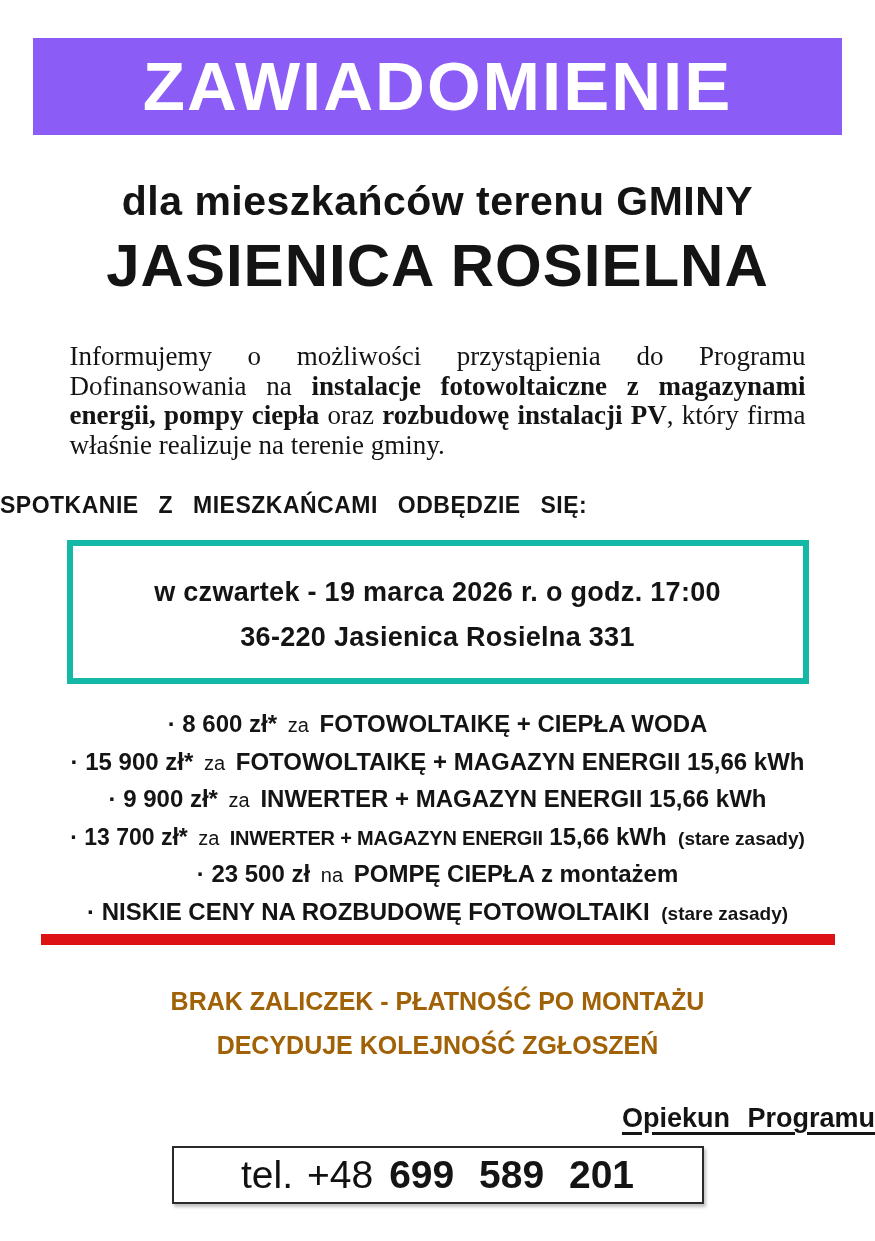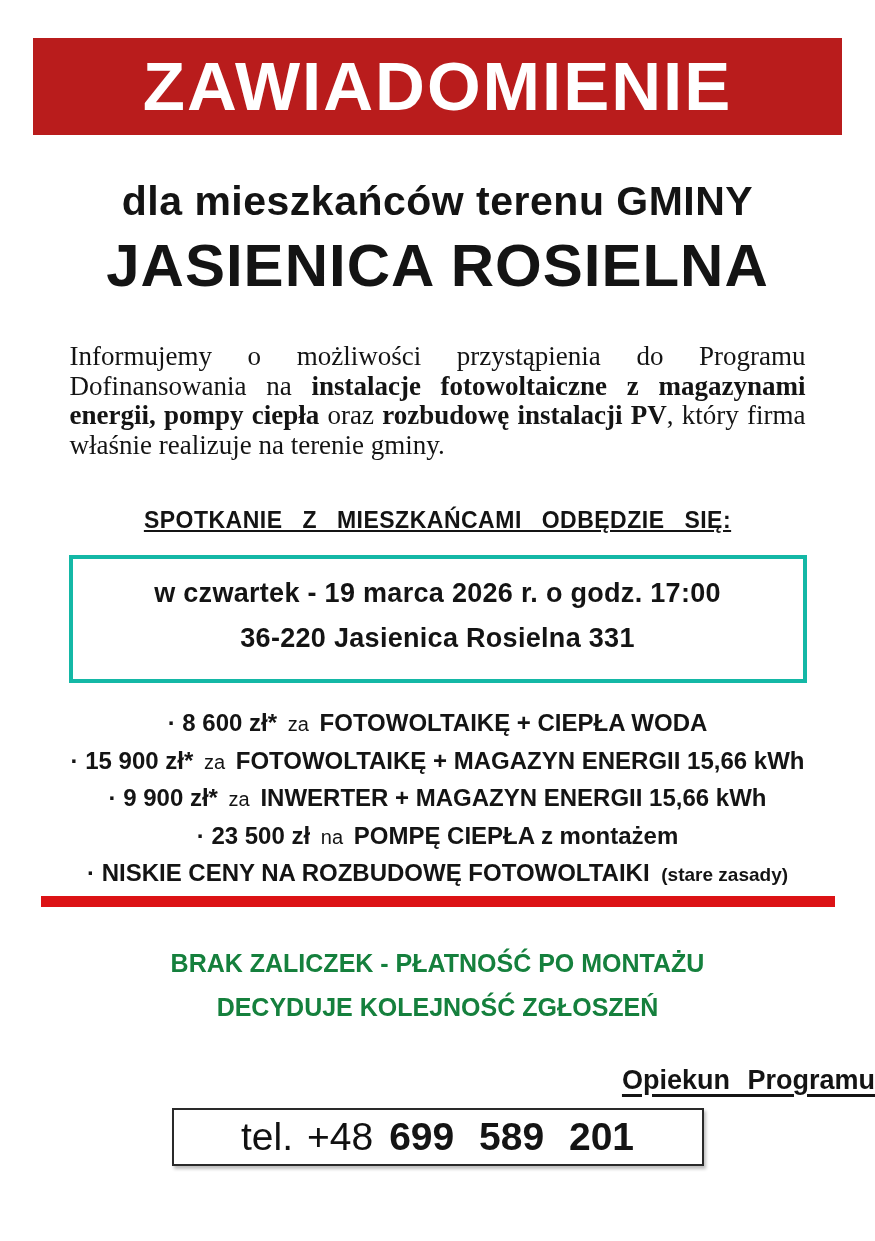--- a/index.html
+++ b/index.html
@@ -8,21 +8,21 @@
     width:875px;height:1241px;
     margin:0 auto;
     background:#ffffff;
     color:#141414;
     font-family:"Liberation Sans", sans-serif;
     overflow:hidden;
   }
   .banner{
     margin:38px 33px 0 33px;
     height:97px;
-    background:#b91c1c;
+    background:#8b5cf6;
     display:flex;align-items:flex-end;justify-content:center;
   }
   .banner-title{
     color:#ffffff;
     font-size:69px;
     font-weight:700;
     letter-spacing:2px;
     line-height:97px;
     white-space:nowrap;
   }
@@ -43,33 +43,32 @@
   .intro{
     width:736px;
     margin:42px auto 0 auto;
     font-family:"Liberation Serif", serif;
     font-size:27px;
     line-height:29.5px;
     text-align:justify;
   }
   .intro b{font-weight:700;}
   .meeting-heading{
-    margin-top:47px;
-    text-align:center;
+    margin-top:32px;
+    text-align:left;
     font-size:23px;
     font-weight:700;
     word-spacing:13px;
     letter-spacing:0.5px;
-    text-decoration:underline;
   }
   .meeting-box{
     width:730px;
     margin:21px auto 0 auto;
-    border:4px solid #14b8a6;
-    padding:12px 0 18px 0;
+    border:6px solid #14b8a6;
+    padding:24px 0 18px 0;
     text-align:center;
   }
   .meeting-line{
     font-size:27px;
     font-weight:700;
     line-height:45px;
     letter-spacing:0.3px;
   }
   .prices{margin-top:22px;}
   .price-line{
@@ -99,21 +98,21 @@
   }
   .footnote{
     margin:25px 0 0 26px;
     font-size:21.5px;
     font-style:italic;
     color:#1c1c1c;
     letter-spacing:0.2px;
   }
   .payment-line{
     text-align:center;
-    color:#15803d;
+    color:#a16207;
     font-weight:700;
     font-size:25px;
   }
   .payment-line.first{margin-top:42px;}
   .payment-line.second{margin-top:15px;}
   .contact-heading{
     margin-top:43px;
     text-align:right;
     font-size:27px;
     font-weight:700;
@@ -168,20 +167,27 @@
     <div class="price-line">
       <span class="p">· 15 900 zł*</span>
       <span class="c">za</span>
       <span class="m">FOTOWOLTAIKĘ + MAGAZYN ENERGII 15,66 kWh</span>
     </div>
     <div class="price-line">
       <span class="p">· 9 900 zł*</span>
       <span class="c">za</span>
       <span class="m">INWERTER + MAGAZYN ENERGII 15,66 kWh</span>
     </div>
+    <div class="price-line compact">
+      <span class="p">· 13 700 zł*</span>
+      <span class="c">za</span>
+      <span class="m">INWERTER + MAGAZYN ENERGII</span>
+      <span class="b">15,66 kWh</span>
+      <span class="n">(stare zasady)</span>
+    </div>
     <div class="price-line">
       <span class="p">· 23 500 zł</span>
       <span class="c">na</span>
       <span class="m">POMPĘ CIEPŁA z montażem</span>
     </div>
     <div class="price-line">
       <span class="m">· NISKIE CENY NA ROZBUDOWĘ FOTOWOLTAIKI</span>
       <span class="n">(stare zasady)</span>
     </div>
   </div>

